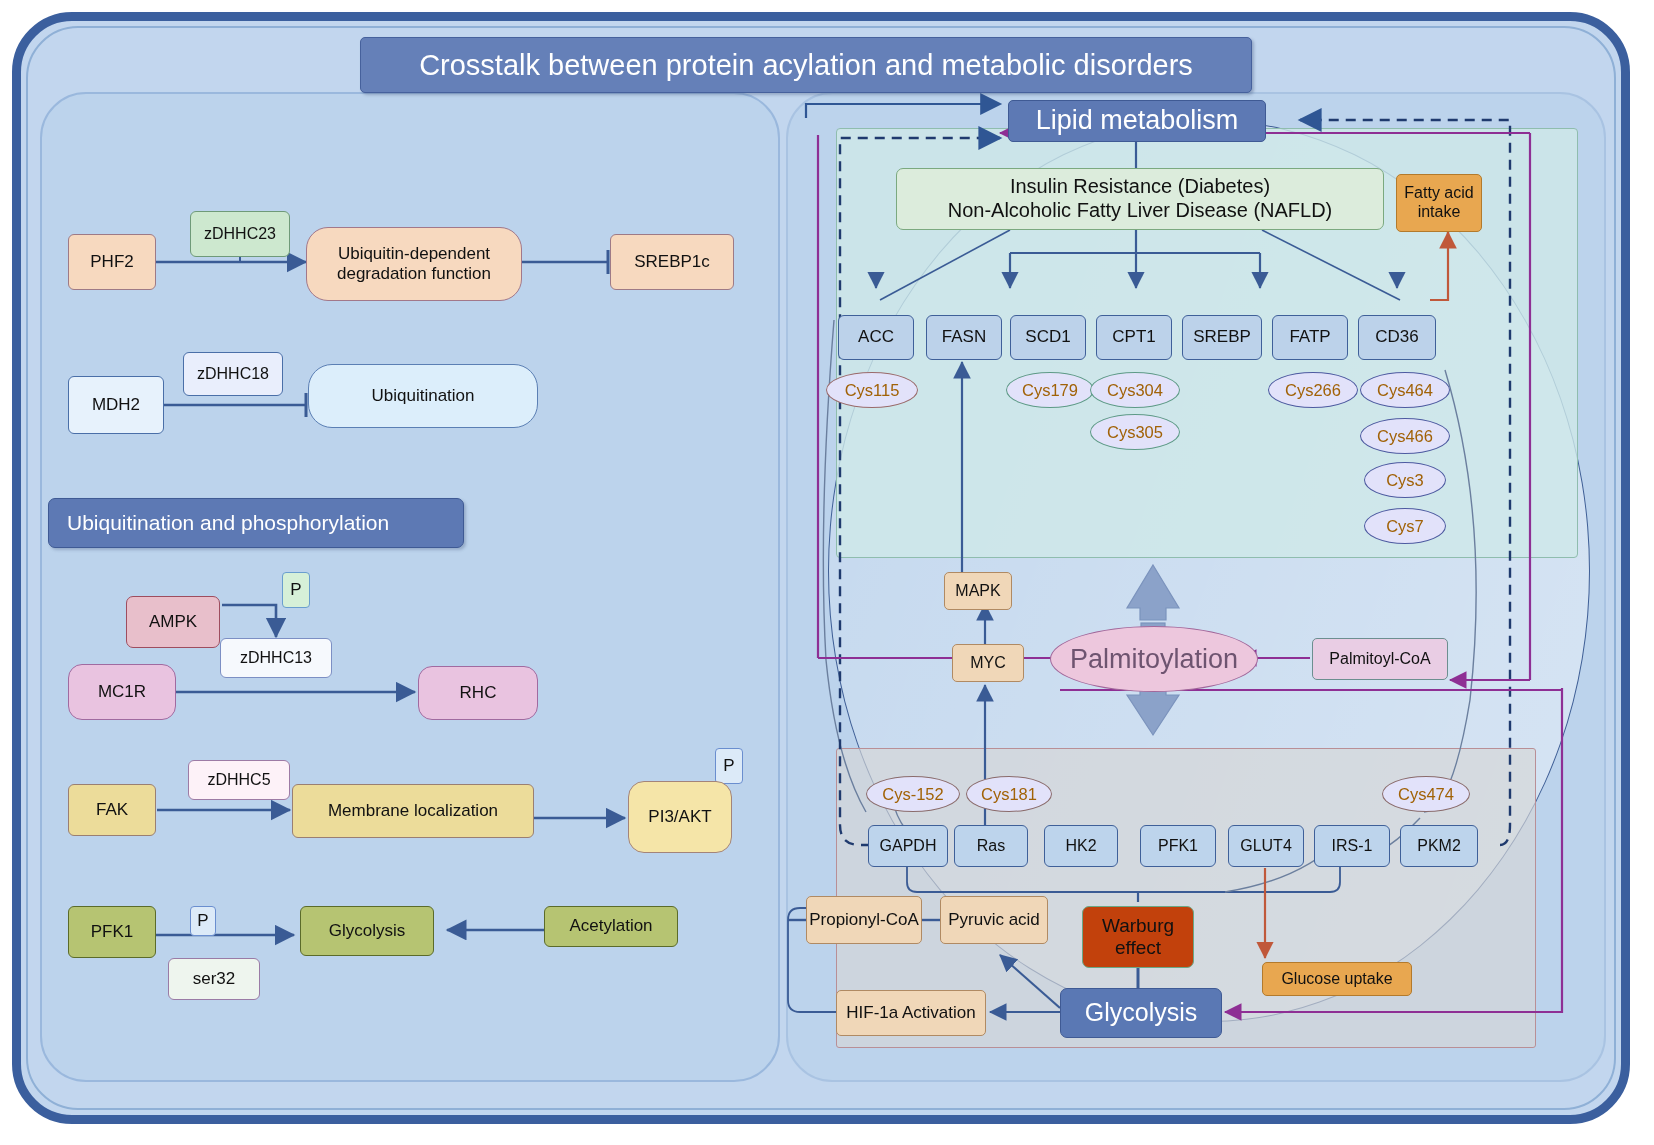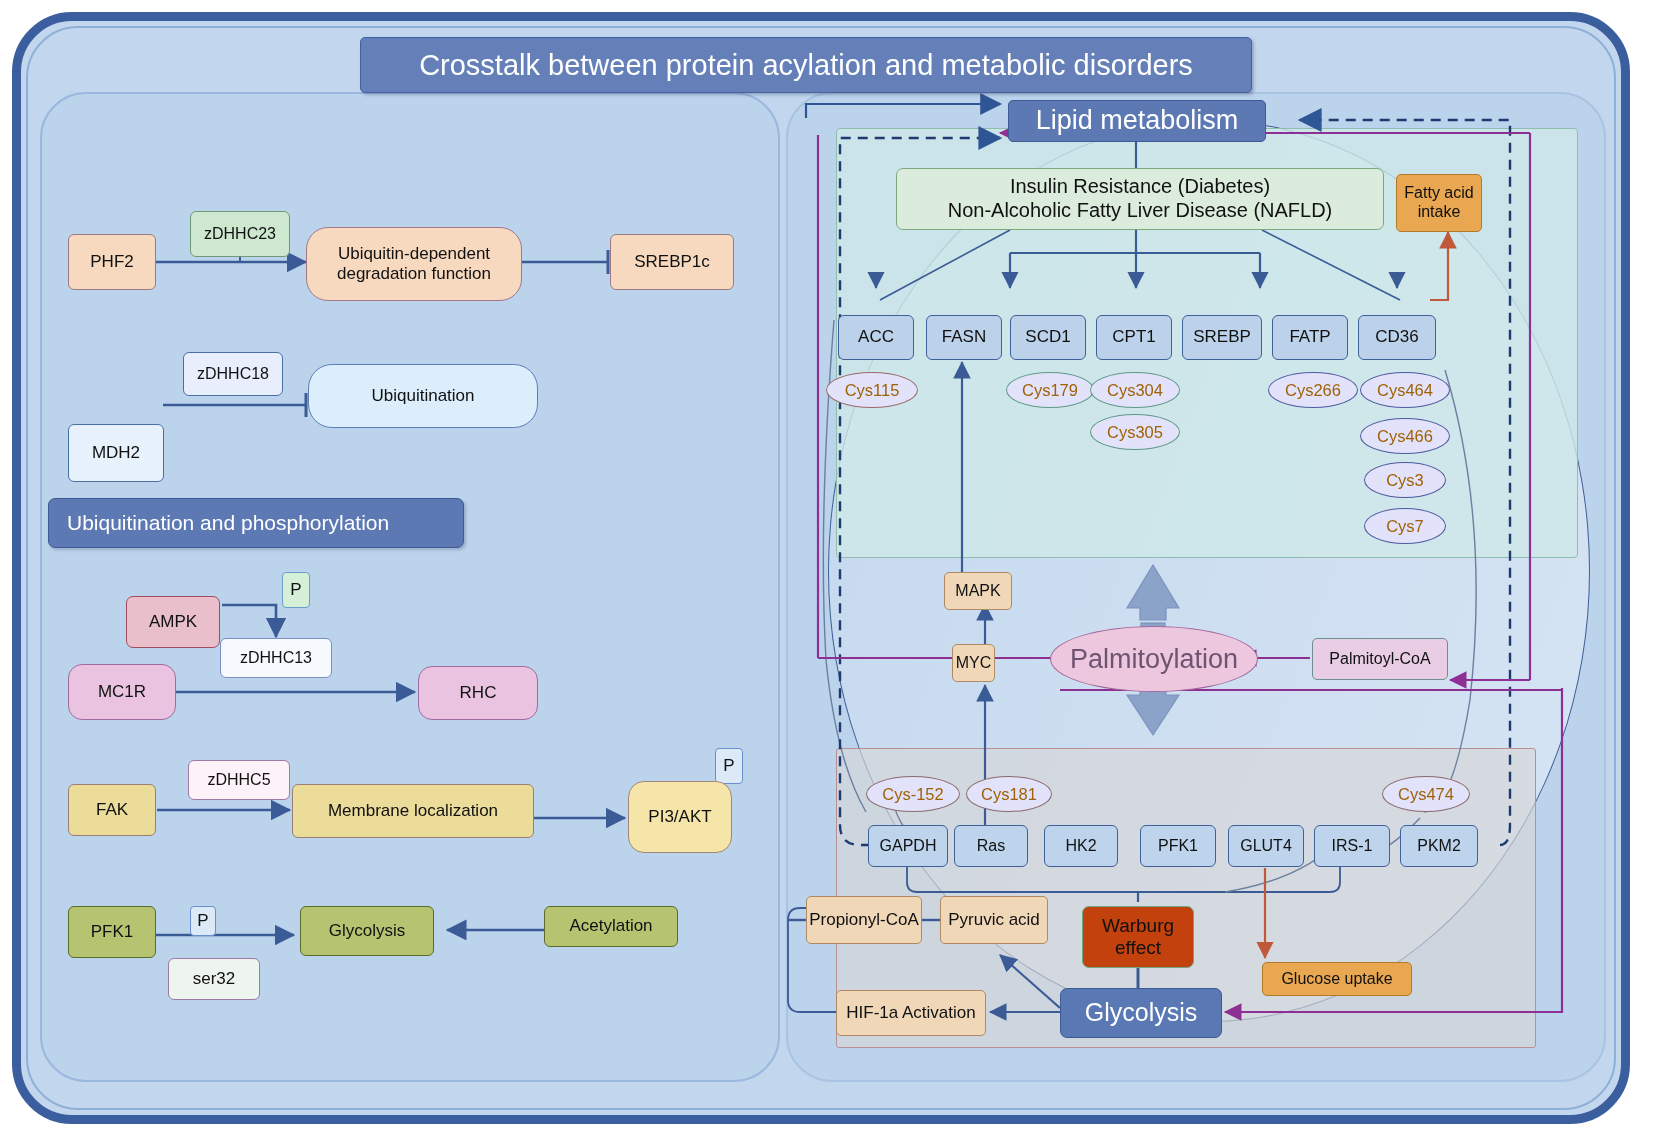--- a/index.html
+++ b/index.html
@@ -211,21 +211,21 @@
   </svg>
 
   <div class="main-title">Crosstalk between protein acylation and metabolic disorders</div>
 
 
   <div class="node n-peach" style="left:68px;top:234px;width:88px;height:56px;">PHF2</div>
   <div class="node n-green" style="left:190px;top:211px;width:100px;height:46px;font-size:16px;">zDHHC23</div>
   <div class="node n-peach-r" style="left:306px;top:227px;width:216px;height:74px;padding:0 10px;">Ubiquitin-dependent degradation function</div>
   <div class="node n-peach" style="left:610px;top:234px;width:124px;height:56px;">SREBP1c</div>
 
-  <div class="node n-lightblue" style="left:68px;top:376px;width:96px;height:58px;background:#e7f2fc;margin-top:48px;">MDH2</div>
+  <div class="node n-lightblue" style="left:68px;top:376px;width:96px;height:58px;background:#e7f2fc;">MDH2</div>
   <div class="node n-lightblue" style="left:183px;top:352px;width:100px;height:44px;font-size:16px;background:#e9eefc;">zDHHC18</div>
   <div class="node n-lightblue-r" style="left:308px;top:364px;width:230px;height:64px;background:#dceefb;">Ubiquitination</div>
 
   <div class="section-head" style="left:48px;top:498px;width:396px;height:48px;">Ubiquitination and phosphorylation</div>
 
   <div class="node n-pinkred" style="left:126px;top:596px;width:94px;height:52px;">AMPK</div>
   <div class="node n-phos" style="left:282px;top:572px;width:28px;height:36px;">P</div>
   <div class="node n-white" style="left:220px;top:638px;width:112px;height:40px;font-size:16px;">zDHHC13</div>
   <div class="node n-pink" style="left:68px;top:664px;width:108px;height:56px;">MC1R</div>
   <div class="node n-pink" style="left:418px;top:666px;width:120px;height:54px;">RHC</div>
@@ -263,21 +263,21 @@
   <div class="cys cys-green" style="left:1006px;top:372px;width:88px;height:36px;">Cys179</div>
   <div class="cys cys-green" style="left:1090px;top:372px;width:90px;height:36px;">Cys304</div>
   <div class="cys cys-green" style="left:1090px;top:414px;width:90px;height:36px;">Cys305</div>
   <div class="cys" style="left:1268px;top:372px;width:90px;height:36px;">Cys266</div>
   <div class="cys" style="left:1360px;top:372px;width:90px;height:36px;">Cys464</div>
   <div class="cys" style="left:1360px;top:418px;width:90px;height:36px;">Cys466</div>
   <div class="cys" style="left:1364px;top:462px;width:82px;height:36px;">Cys3</div>
   <div class="cys" style="left:1364px;top:508px;width:82px;height:36px;">Cys7</div>
 
   <div class="node n-orangelight" style="left:944px;top:572px;width:68px;height:38px;font-size:16px;">MAPK</div>
-  <div class="node n-orangelight" style="left:952px;top:644px;width:43px;height:38px;font-size:16px;">MYC</div>
+  <div class="node n-orangelight" style="left:952px;top:644px;width:72px;height:38px;font-size:16px;">MYC</div>
 
   <div class="palm-ellipse" style="left:1050px;top:626px;width:206px;height:64px;">Palmitoylation</div>
 
   <div class="node n-pink" style="left:1312px;top:638px;width:136px;height:42px;border-radius:5px;background:#e9cde4;border-color:#6c8f90;font-size:16px;">Palmitoyl-CoA</div>
 
   <div class="cys cys-brown" style="left:866px;top:776px;width:94px;height:36px;">Cys-152</div>
   <div class="cys cys-brown" style="left:966px;top:776px;width:86px;height:36px;">Cys181</div>
   <div class="cys cys-brown" style="left:1382px;top:776px;width:88px;height:36px;">Cys474</div>
 
   <div class="node n-steel" style="left:868px;top:825px;width:80px;height:42px;font-size:16px;background:#bdd4ec;">GAPDH</div>

